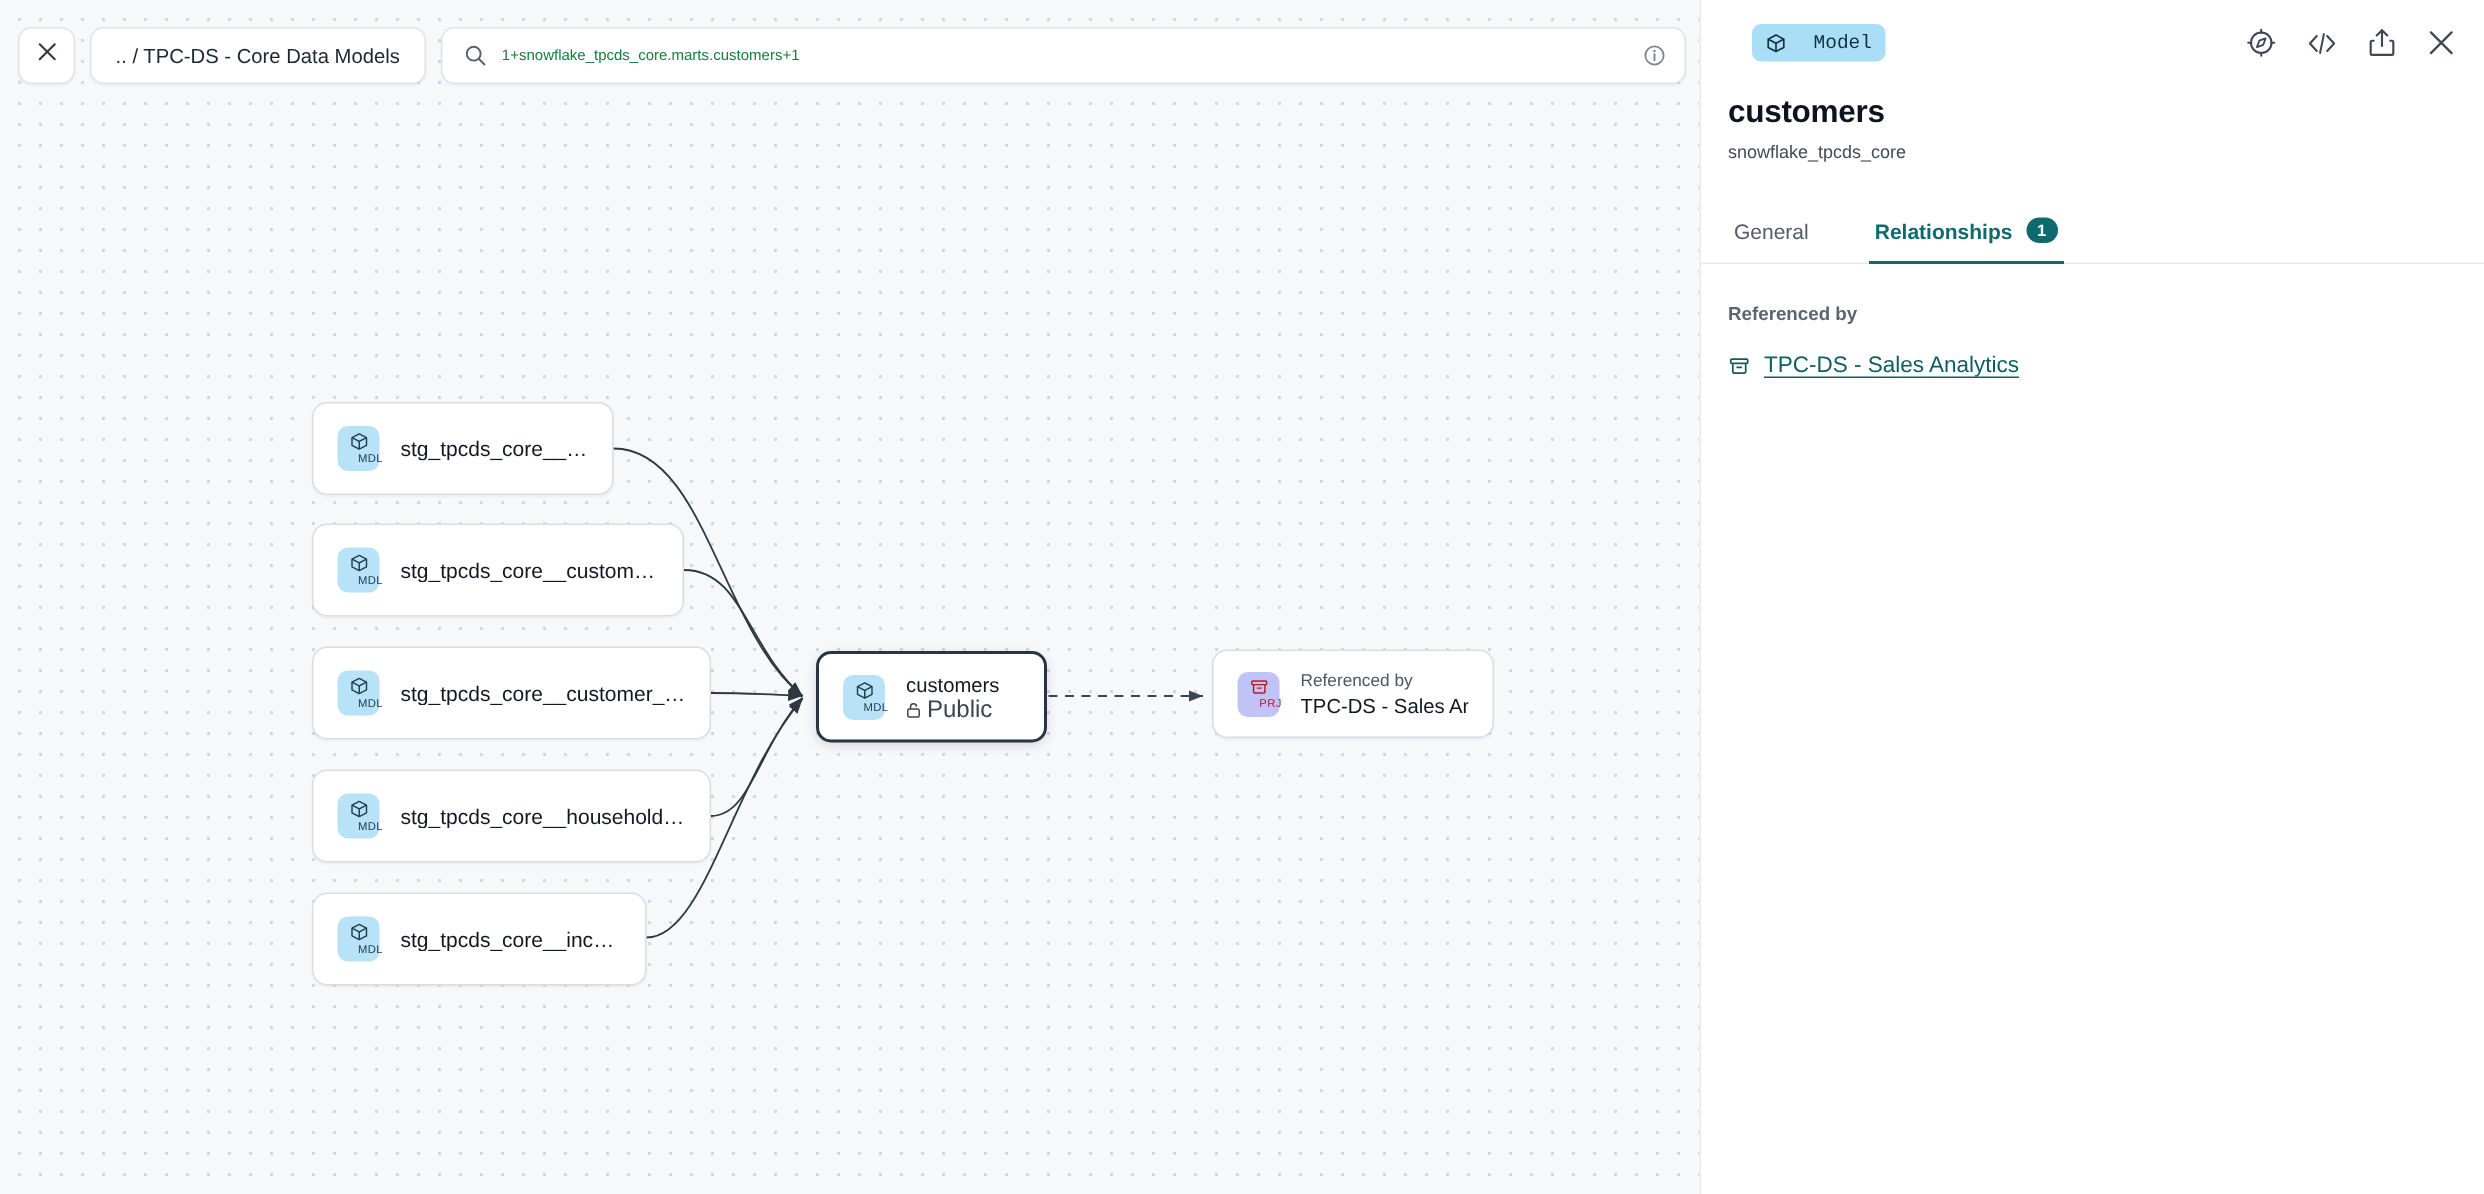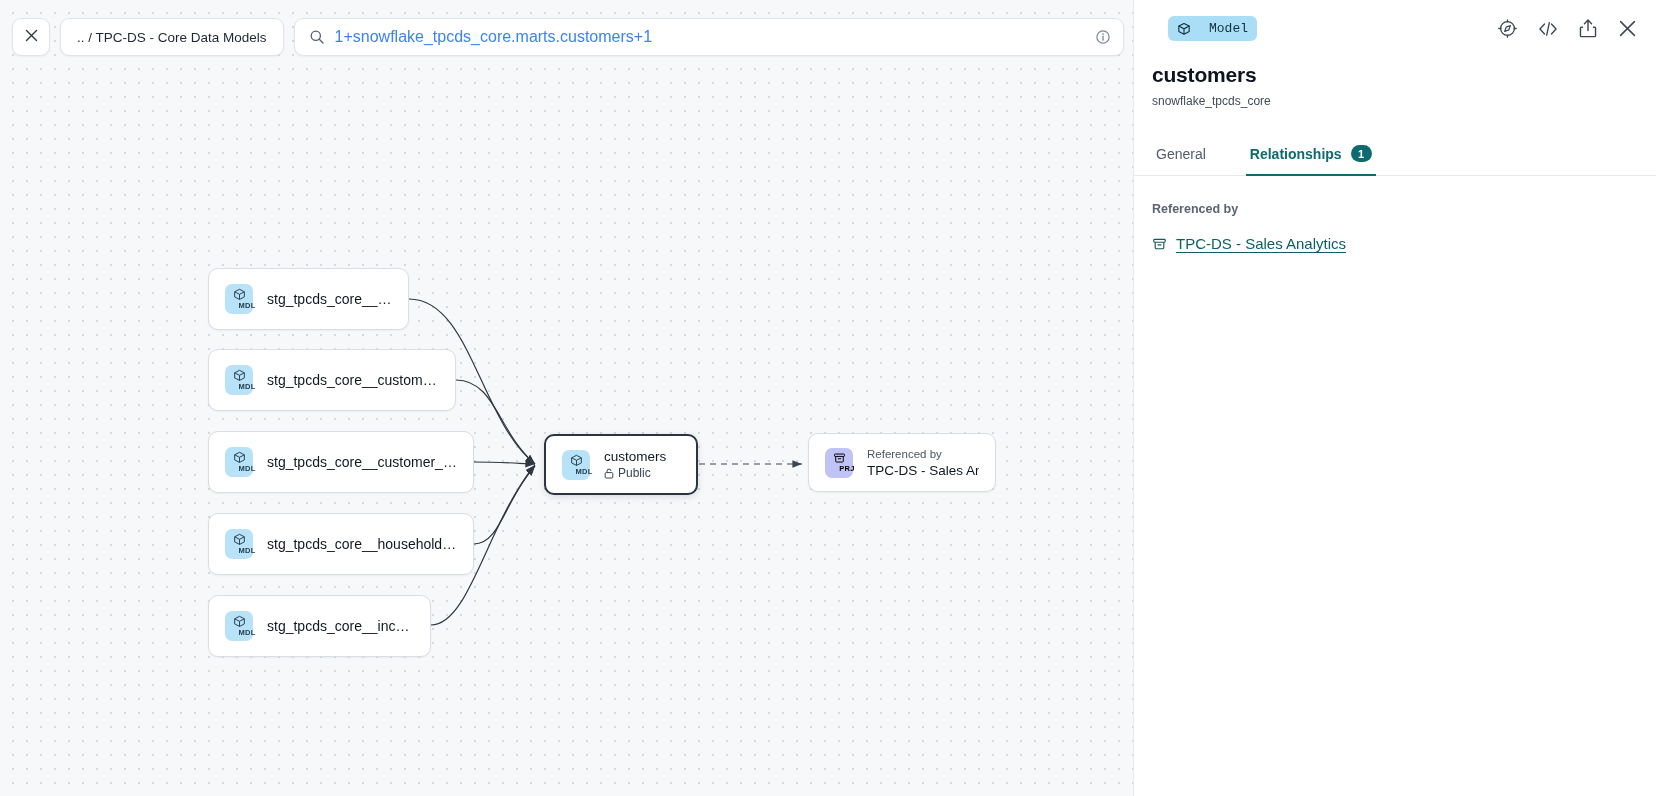--- a/index.html
+++ b/index.html
@@ -80,22 +80,22 @@
     border-radius: 9px;
     display: flex;
     align-items: center;
     padding: 0 12px 0 14px;
     gap: 10px;
     box-shadow: 0 1px 2px rgba(16,24,40,.05);
   }
   .tb-search .s-icon { color: #55606e; display: flex; flex: none; }
   .tb-search .s-val {
     flex: 1;
-    font-size: 16px;
-    color: #3b82f6;
+    font-size: 10px;
+    color: #15803d;
     border: none;
     outline: none;
     background: transparent;
     font-family: "Liberation Sans", sans-serif;
     padding: 0;
   }
   .tb-search .s-info { color: #7c8594; display: flex; flex: none; cursor: pointer; }
 
   
   .graph-svg {
@@ -129,35 +129,35 @@
     height: 30px;
     border-radius: 7px;
     display: flex;
     flex-direction: column;
     align-items: center;
     justify-content: center;
     flex: none;
     gap: 0px;
   }
   .badge.mdl { background: #b8e2f7; color: #23404f; }
-  .badge.prj { background: #bfc3f5; color: #000000; }
+  .badge.prj { background: #bfc3f5; color: #b91c1c; }
   .badge .b-ico { display: flex; line-height: 0; }
-  .badge .b-txt { font-size: 7.5px; font-weight: 700; letter-spacing: .3px; line-height: 9px; margin-left: 16px; }
+  .badge .b-txt { font-size: 7.5px; font-weight: 400; letter-spacing: .3px; line-height: 9px; margin-left: 16px; }
 
   .node-body { display: flex; flex-direction: column; justify-content: center; min-width: 0; overflow: hidden; }
   .node-title {
     font-size: 14px;
     color: #111822;
     white-space: nowrap;
     overflow: hidden;
     text-overflow: ellipsis;
   }
   .node-kicker { font-size: 11.5px; color: #4b5565; line-height: 15px; }
   .node-sub {
-    font-size: 12px;
+    font-size: 16px;
     color: #3a4452;
     display: flex;
     align-items: center;
     gap: 4px;
     line-height: 15px;
     margin-top: 1px;
   }
   .node-name2 { font-size: 13.5px; color: #111822; line-height: 17px; white-space: nowrap; }
 
   

